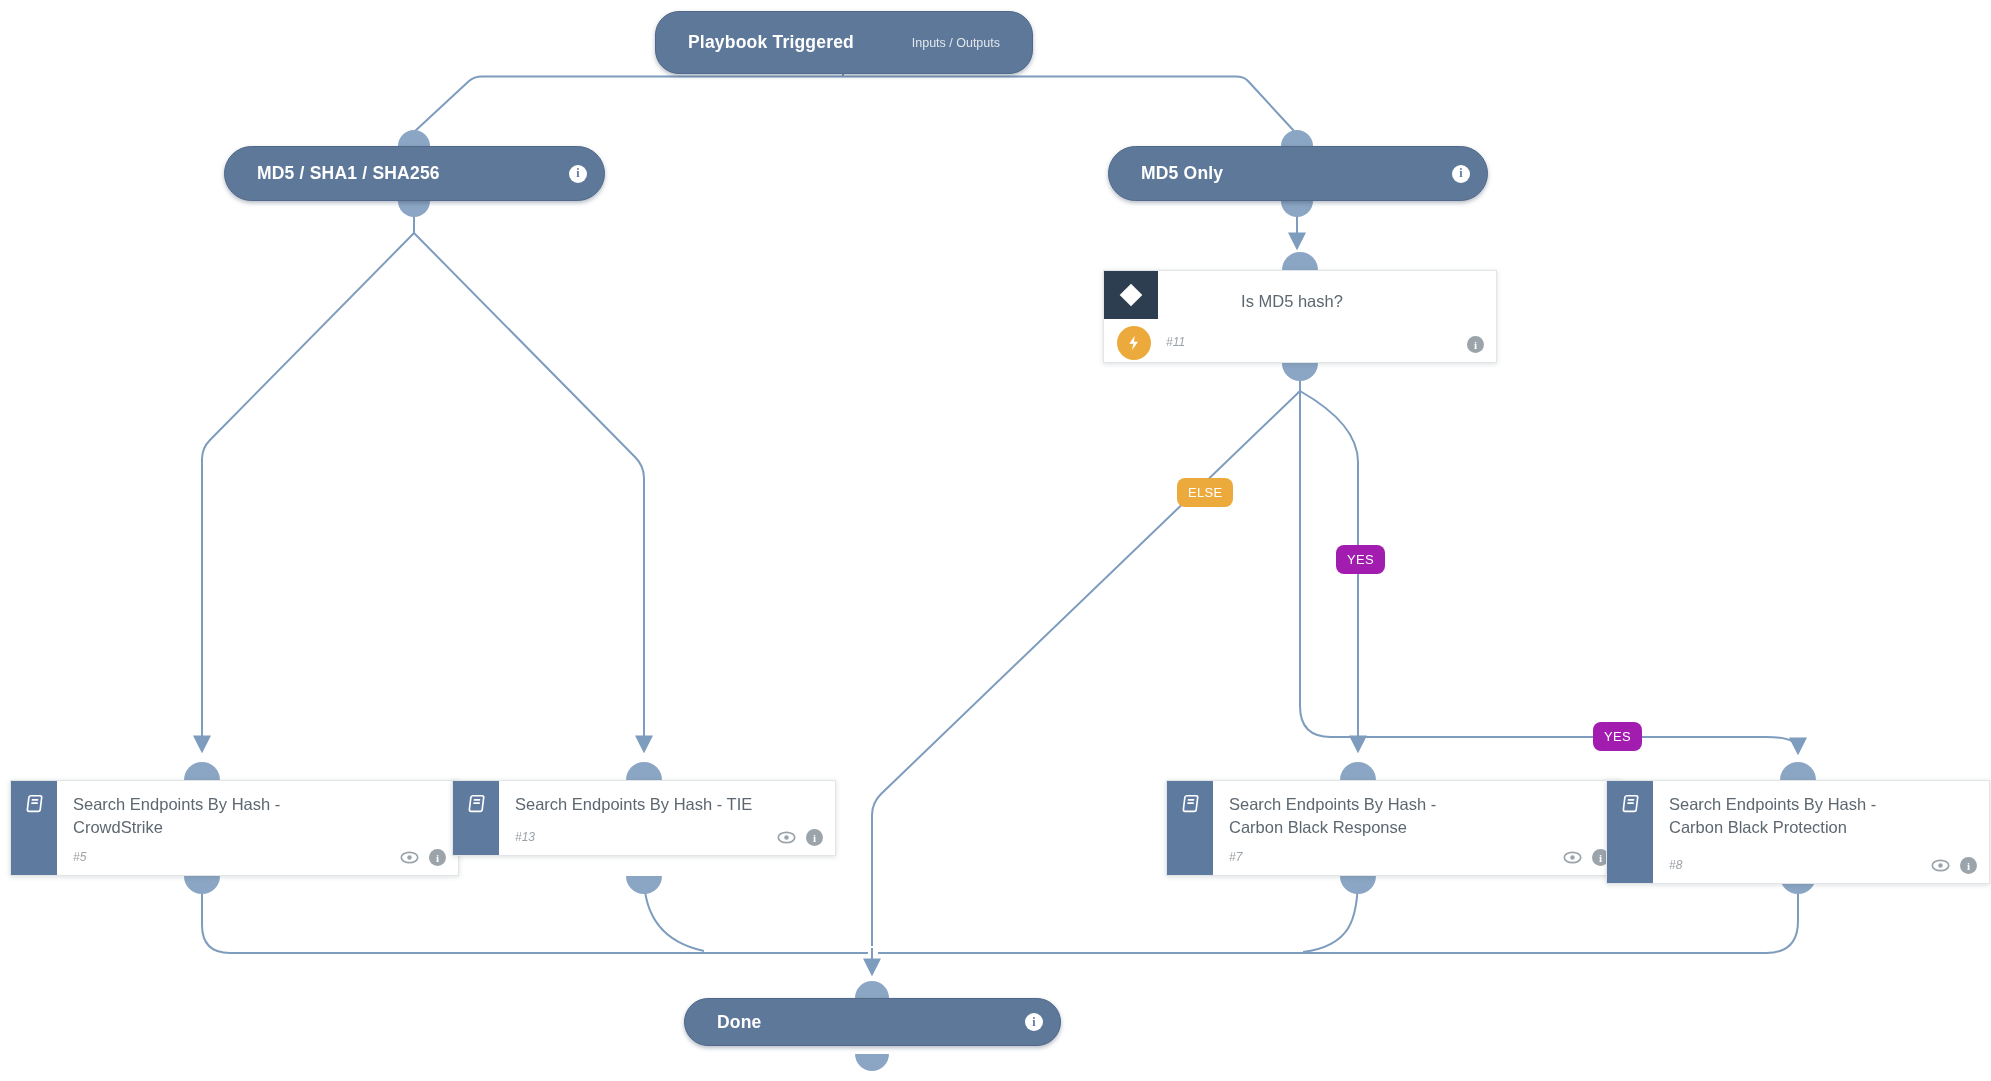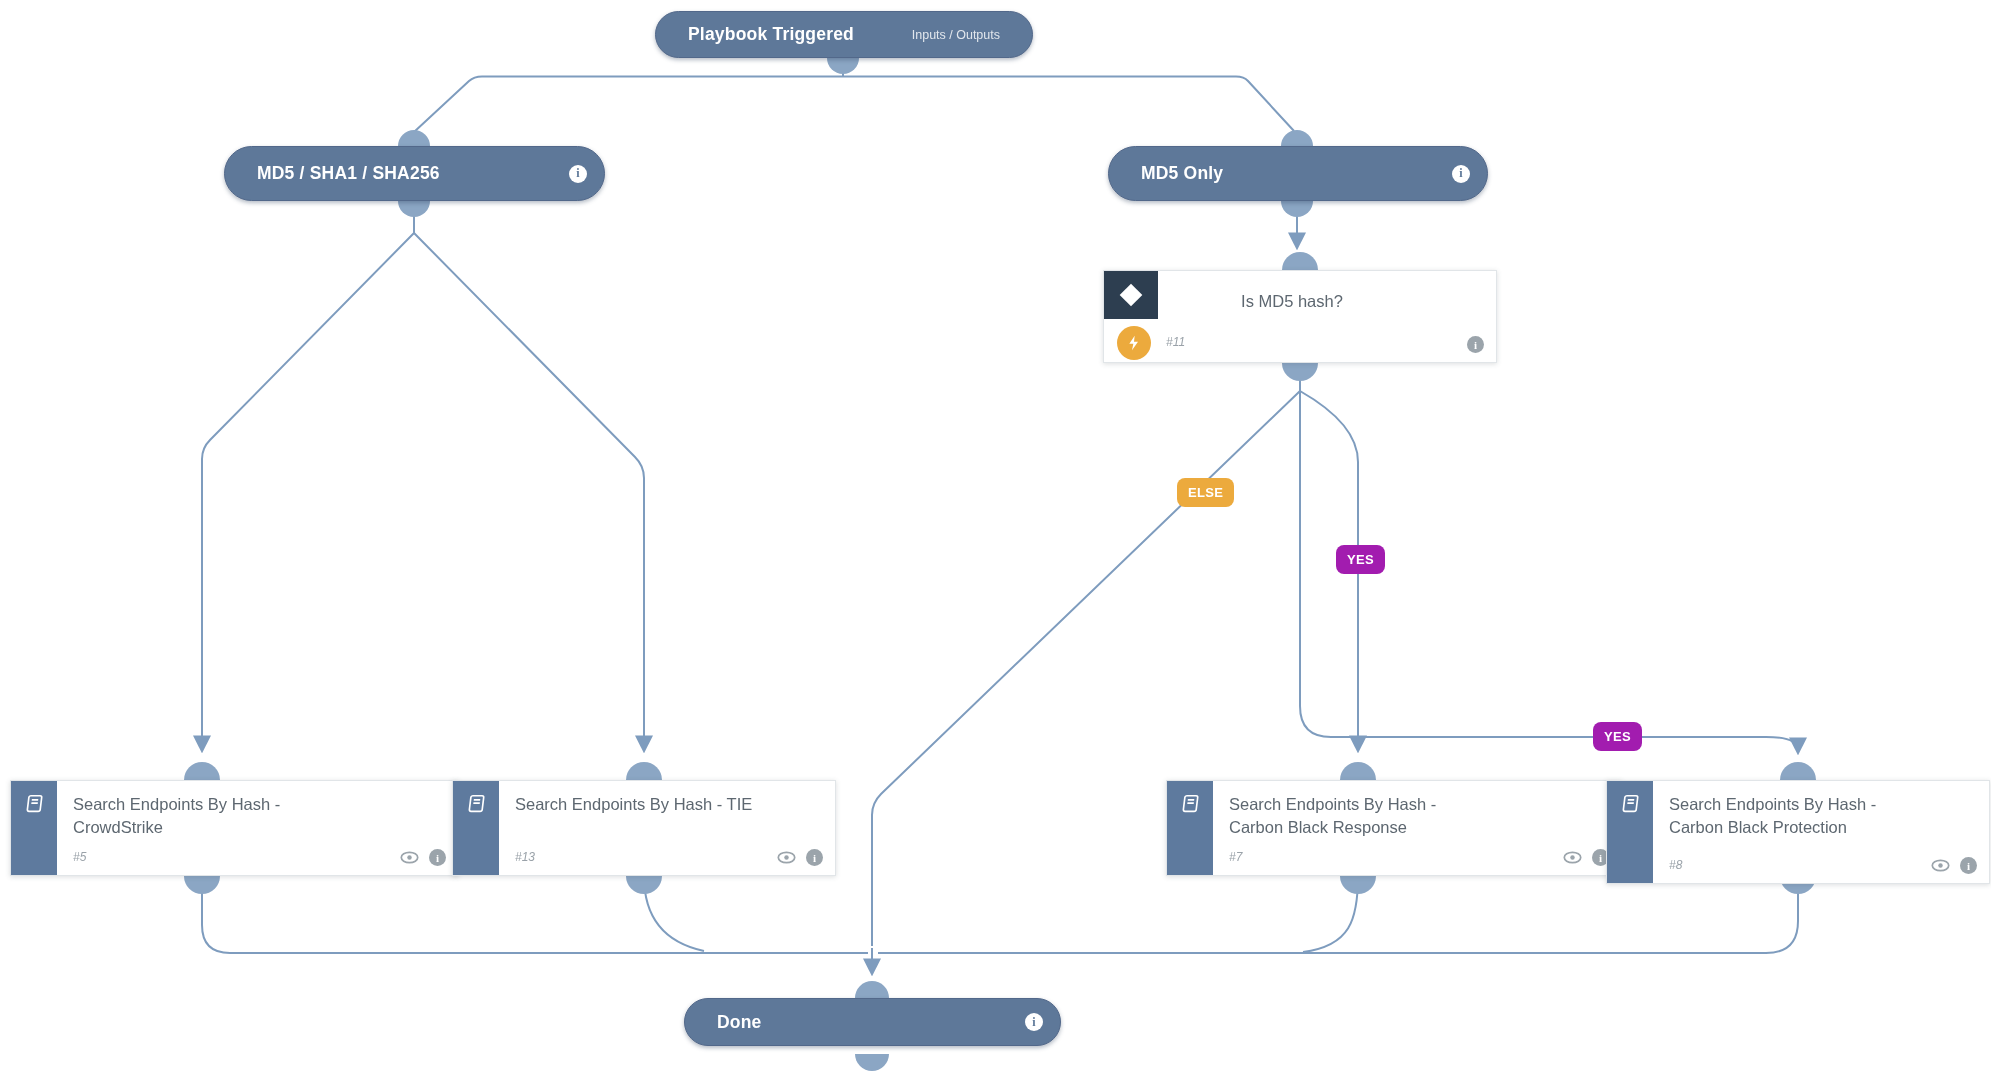--- a/index.html
+++ b/index.html
@@ -43,21 +43,21 @@
   .cond-diamond { width:16px; height:16px; background:#ffffff; transform:rotate(45deg); }
   .cond-bolt { position:absolute; left:13px; top:55px; width:34px; height:34px; border-radius:50%;
                background:#ecaa3d; display:flex; align-items:center; justify-content:center; }
 
   
   .task-side { position:absolute; left:0; top:0; width:46px; height:100%; background:#5e7a9e;
                display:flex; justify-content:center; }
   .task-side svg { margin-top:12px; }
 
   
-  .edge-tag { position:absolute; z-index:4; color:#fff; font-size:13px; font-weight:700;
+  .edge-tag { position:absolute; z-index:4; color:#fff; font-size:13px; font-weight:400;
               border-radius:8px; padding:7px 11px; letter-spacing:.3px; }
   .edge-tag.else { background:#ecaa3d; }
   .edge-tag.yes  { background:#a21caf; }
 </style>
 </head>
 <body>
 
 <div class="canvas">
 
   <svg class="edges" width="1991" height="1081" viewBox="0 0 1991 1081">
@@ -103,21 +103,21 @@
   <div class="dome bottom" style="left:184px; top:876px; width:36px; height:18px;"></div>
   <div class="dome top" style="left:626px; top:762px; width:36px; height:18px;"></div>
   <div class="dome bottom" style="left:626px; top:876px; width:36px; height:18px;"></div>
   <div class="dome top" style="left:1340px;top:762px; width:36px; height:18px;"></div>
   <div class="dome bottom" style="left:1340px;top:876px; width:36px; height:18px;"></div>
   <div class="dome top" style="left:1780px;top:762px; width:36px; height:18px;"></div>
   <div class="dome bottom" style="left:1780px;top:876px; width:36px; height:18px;"></div>
   <div class="dome top" style="left:855px; top:981px; width:34px; height:17px;"></div>
   <div class="dome bottom" style="left:855px; top:1054px;width:34px; height:17px;"></div>
 
-  <div class="pill" style="left:655px; top:11px; width:378px; height:47px; border-radius:24px;">
+  <div class="pill" style="left:655px; top:11px; width:378px; height:63px; border-radius:24px;">
     <span class="pill-label">Playbook Triggered</span>
     <span class="io-label">Inputs / Outputs</span>
   </div>
 
   <div class="pill" style="left:224px; top:146px; width:381px; height:55px;">
     <span class="pill-label">MD5 / SHA1 / SHA256</span>
     <span class="info-badge">i</span>
   </div>
 
   <div class="pill" style="left:1108px; top:146px; width:380px; height:55px;">
@@ -159,21 +159,21 @@
     <div class="card-id">#5</div>
     <div class="card-icons">
       <svg width="19" height="13" viewBox="0 0 22 14">
         <ellipse cx="11" cy="7" rx="9.5" ry="6" fill="none" stroke="#9ba4ab" stroke-width="2"></ellipse>
         <circle cx="11" cy="7" r="2.6" fill="#9ba4ab"></circle>
       </svg>
       <span class="gray-info">i</span>
     </div>
   </div>
 
-  <div class="card" style="left:452px; top:780px; width:384px; height:96px;">
+  <div class="card" style="left:452px; top:780px; width:384px; height:76px;">
     <div class="task-side">
       <svg width="22" height="22" viewBox="0 0 24 24">
         <g transform="skewX(-7) translate(3,0)" fill="none" stroke="#ffffff" stroke-width="1.8">
           <rect x="4" y="3" width="14" height="17" rx="2"></rect>
           <line x1="7.5" y1="7.5" x2="14.5" y2="7.5"></line>
           <line x1="7.5" y1="11" x2="14.5" y2="11"></line>
         </g>
       </svg>
     </div>
     <div class="card-title">Search Endpoints By Hash - TIE</div>

